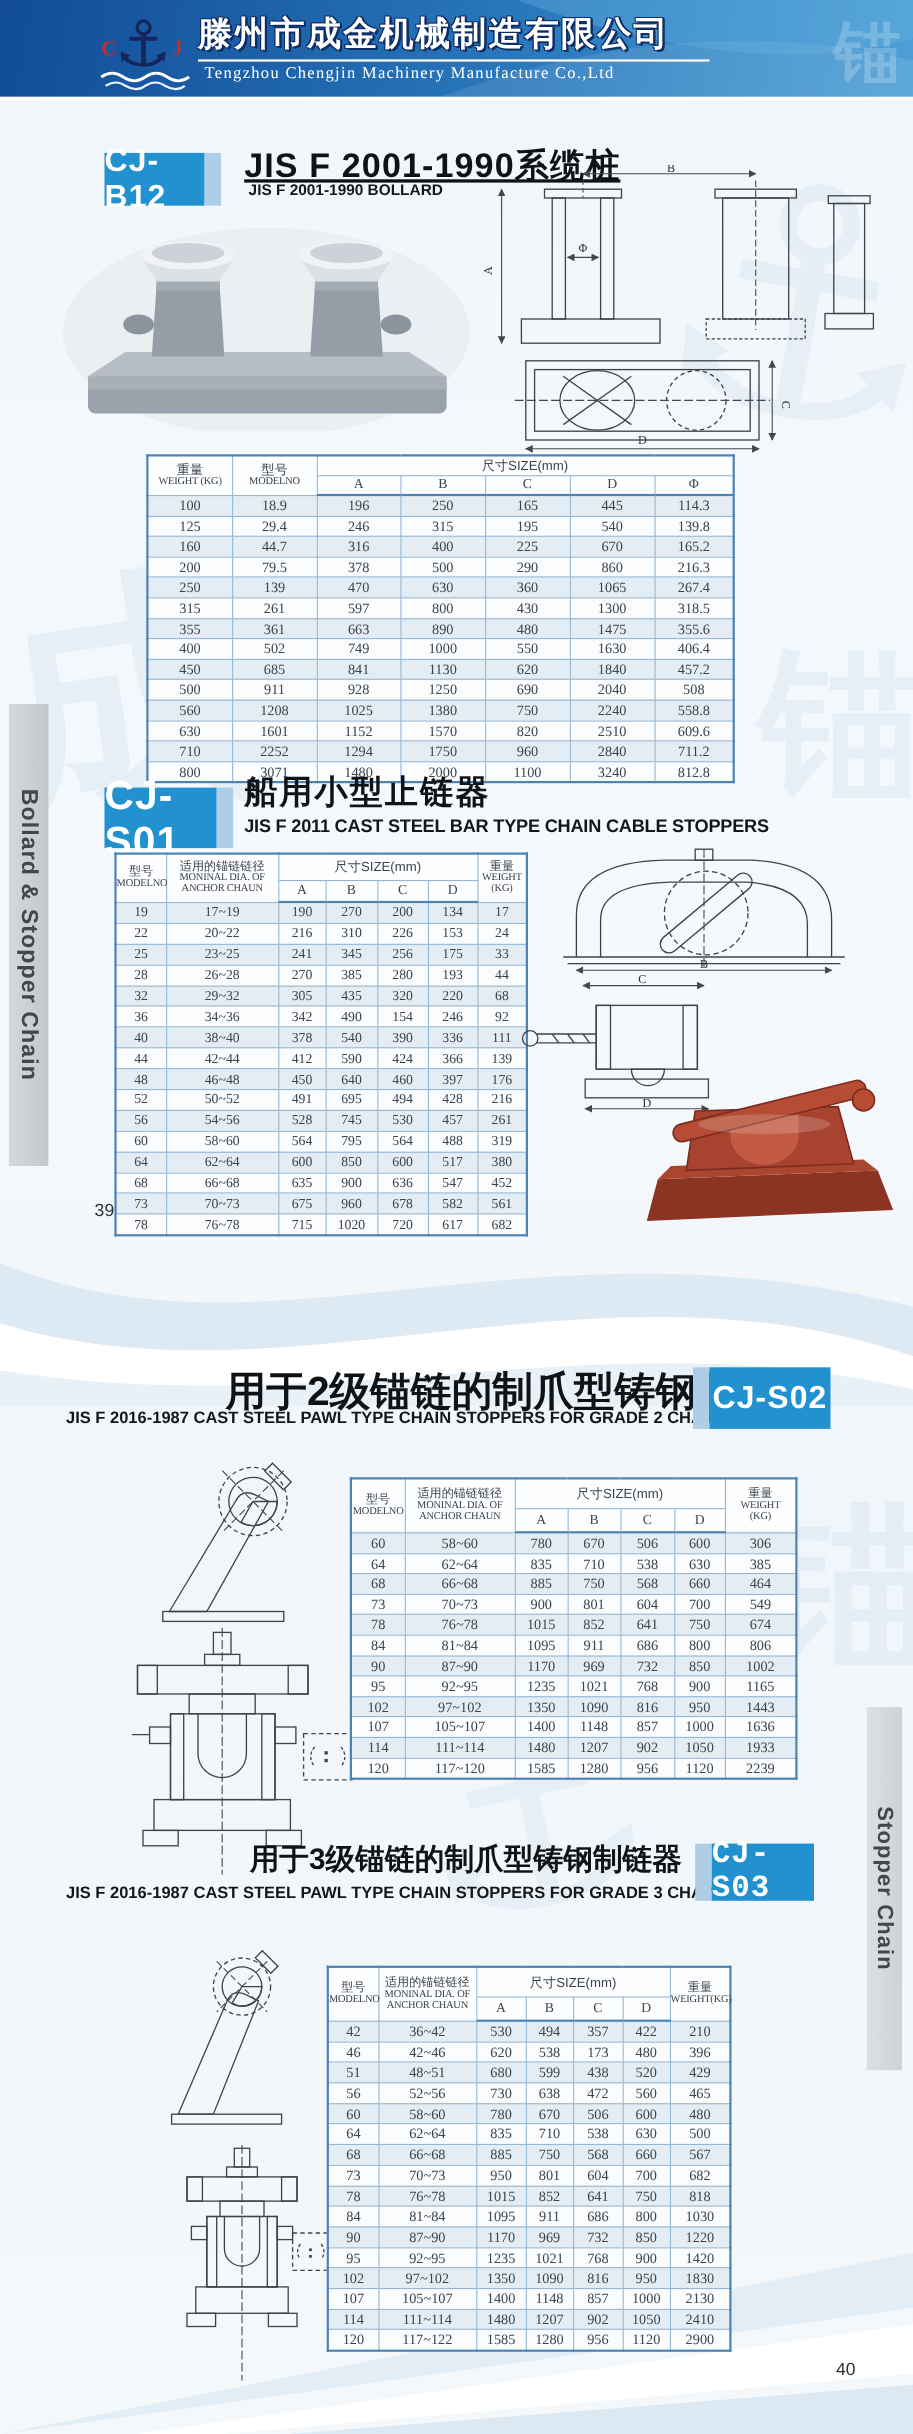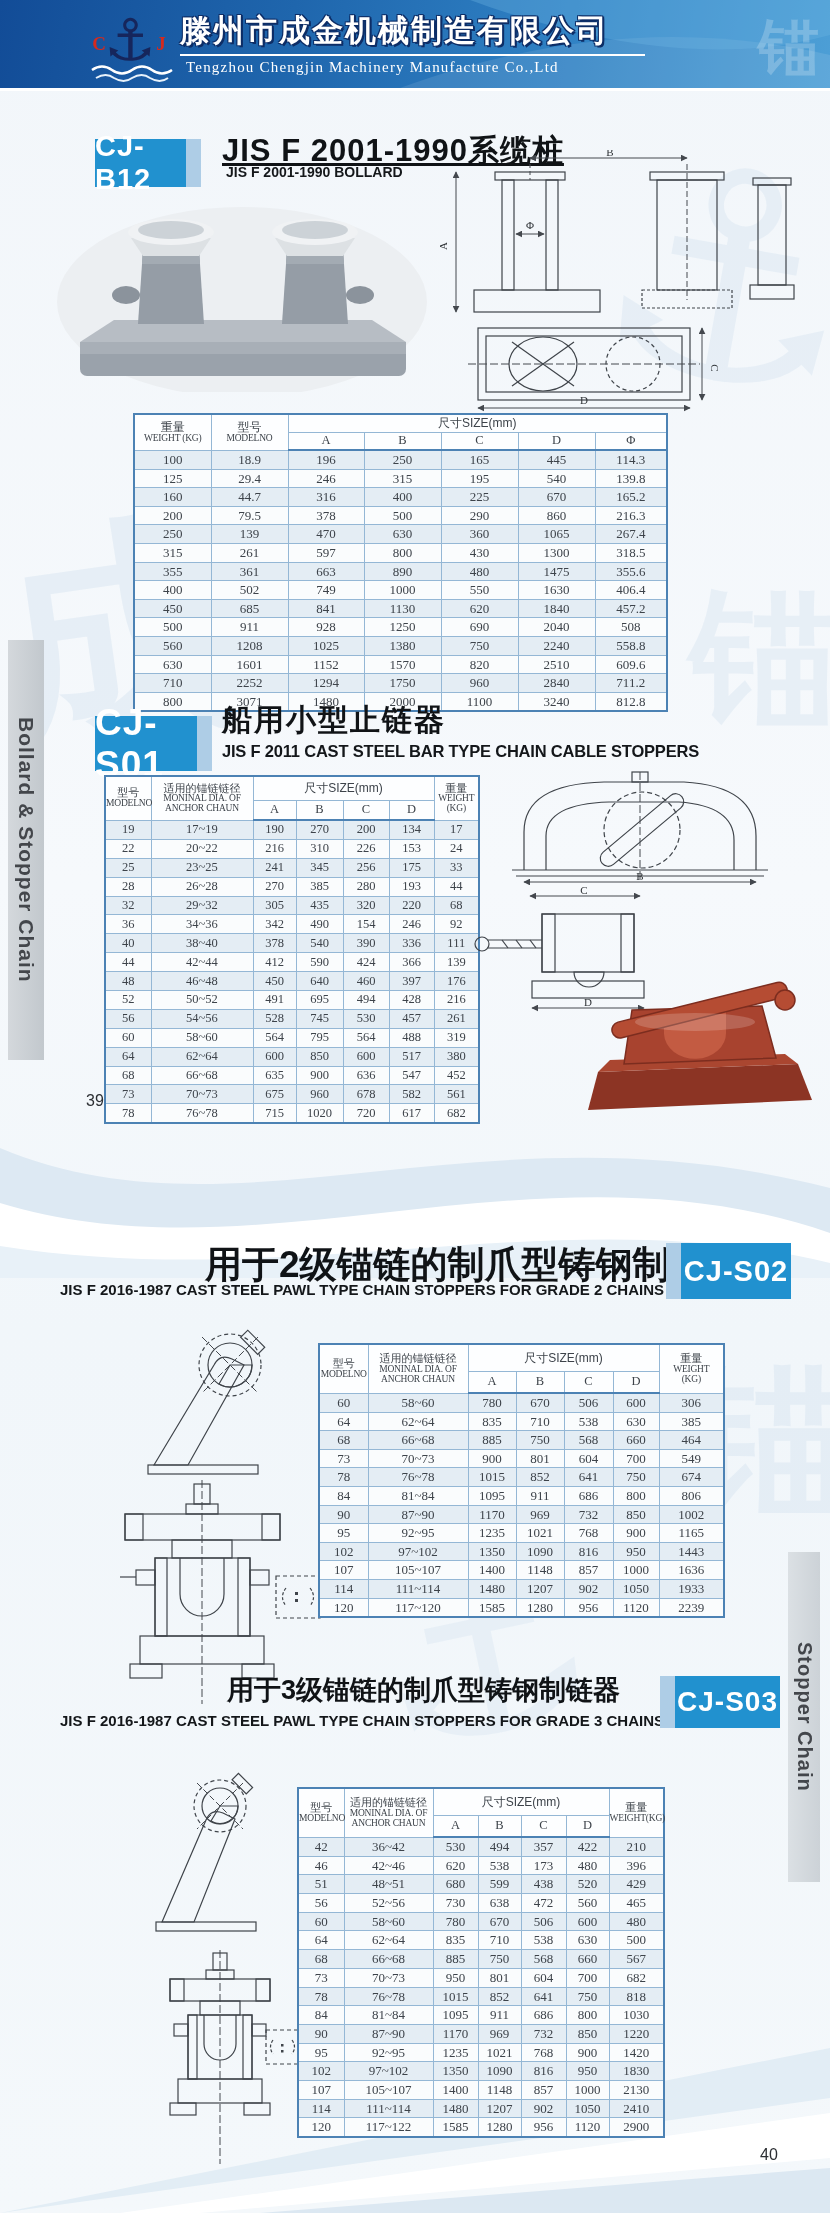--- a/index.html
+++ b/index.html
@@ -586,21 +586,21 @@
       <rect x="30" y="30" width="180" height="16" rx="8" fill="#b54c33" stroke="#7c2d1f" stroke-width="1.5"></rect>
     </g>
     <circle cx="205" cy="28" r="10" fill="#b54c33" stroke="#7c2d1f" stroke-width="1.5"></circle>
     <ellipse cx="115" cy="50" rx="60" ry="9" fill="rgba(255,255,255,0.18)"></ellipse>
   </svg>
 
   <div class="abs page-num" style="left:86px;top:1092px;">39</div>
 
   <div class="abs t-zh r-align" style="left:205px;top:1240px;width:415px;font-size:37px;">用于2级锚链的制爪型铸钢制链器</div>
   <div class="abs t-en r-align" style="left:60px;top:1281px;width:560px;font-size:15px;">JIS F 2016-1987 CAST STEEL PAWL TYPE CHAIN STOPPERS FOR GRADE 2 CHAINS</div>
-  <div class="abs badge" style="left:666px;top:1243px;width:125px;height:56px;">
+  <div class="abs badge" style="left:630px;top:1243px;width:125px;height:56px;">
     <span class="badge-tab"></span>
     <span class="badge-main" style="font-size:29px;">CJ-S02</span>
   </div>
 
   <svg class="abs" style="left:140px;top:1325px;" width="140" height="155" viewBox="0 0 140 155">
     <rect x="8" y="140" width="110" height="9" fill="url(#hp)" class="ln"></rect>
     <path d="M14,140 L74,40 Q80,28 92,34 L104,40 L48,140 Z" class="ln"></path>
     <circle cx="90" cy="40" r="22" class="ln"></circle>
     <path d="M90,40 L112,40 A22,22 0 0 1 79,59 Z" fill="url(#hp)" class="ln"></path>
     <circle cx="90" cy="40" r="31" class="ln" stroke-dasharray="4 3"></circle>
@@ -779,21 +779,21 @@
             <td>956</td>
             <td>1120</td>
             <td>2239</td>
           </tr>
         </tbody>
     </table>
   </div>
 
   <div class="abs t-zh r-align" style="left:205px;top:1672px;width:415px;font-size:27px;">用于3级锚链的制爪型铸钢制链器</div>
   <div class="abs t-en r-align" style="left:60px;top:1712px;width:560px;font-size:15px;">JIS F 2016-1987 CAST STEEL PAWL TYPE CHAIN STOPPERS FOR GRADE 3 CHAINS</div>
-  <div class="abs badge" style="left:660px;top:1676px;width:120px;height:52px;">
+  <div class="abs badge" style="left:632px;top:1676px;width:108px;height:52px;font-family:Liberation Mono, monospace;">
     <span class="badge-tab"></span>
     <span class="badge-main" style="font-size:28px;">CJ-S03</span>
   </div>
 
   <svg class="abs" style="left:150px;top:1758px;" width="120" height="180" viewBox="0 0 120 180">
     <rect x="6" y="164" width="100" height="9" fill="url(#hp)" class="ln"></rect>
     <path d="M12,164 L56,62 Q61,50 73,55 L85,61 L44,164 Z" class="ln"></path>
     <circle cx="70" cy="48" r="18" class="ln"></circle>
     <path d="M70,48 L88,48 A18,18 0 0 1 61,63 Z" fill="url(#hp)" class="ln"></path>
     <circle cx="70" cy="48" r="26" class="ln" stroke-dasharray="4 3"></circle>

